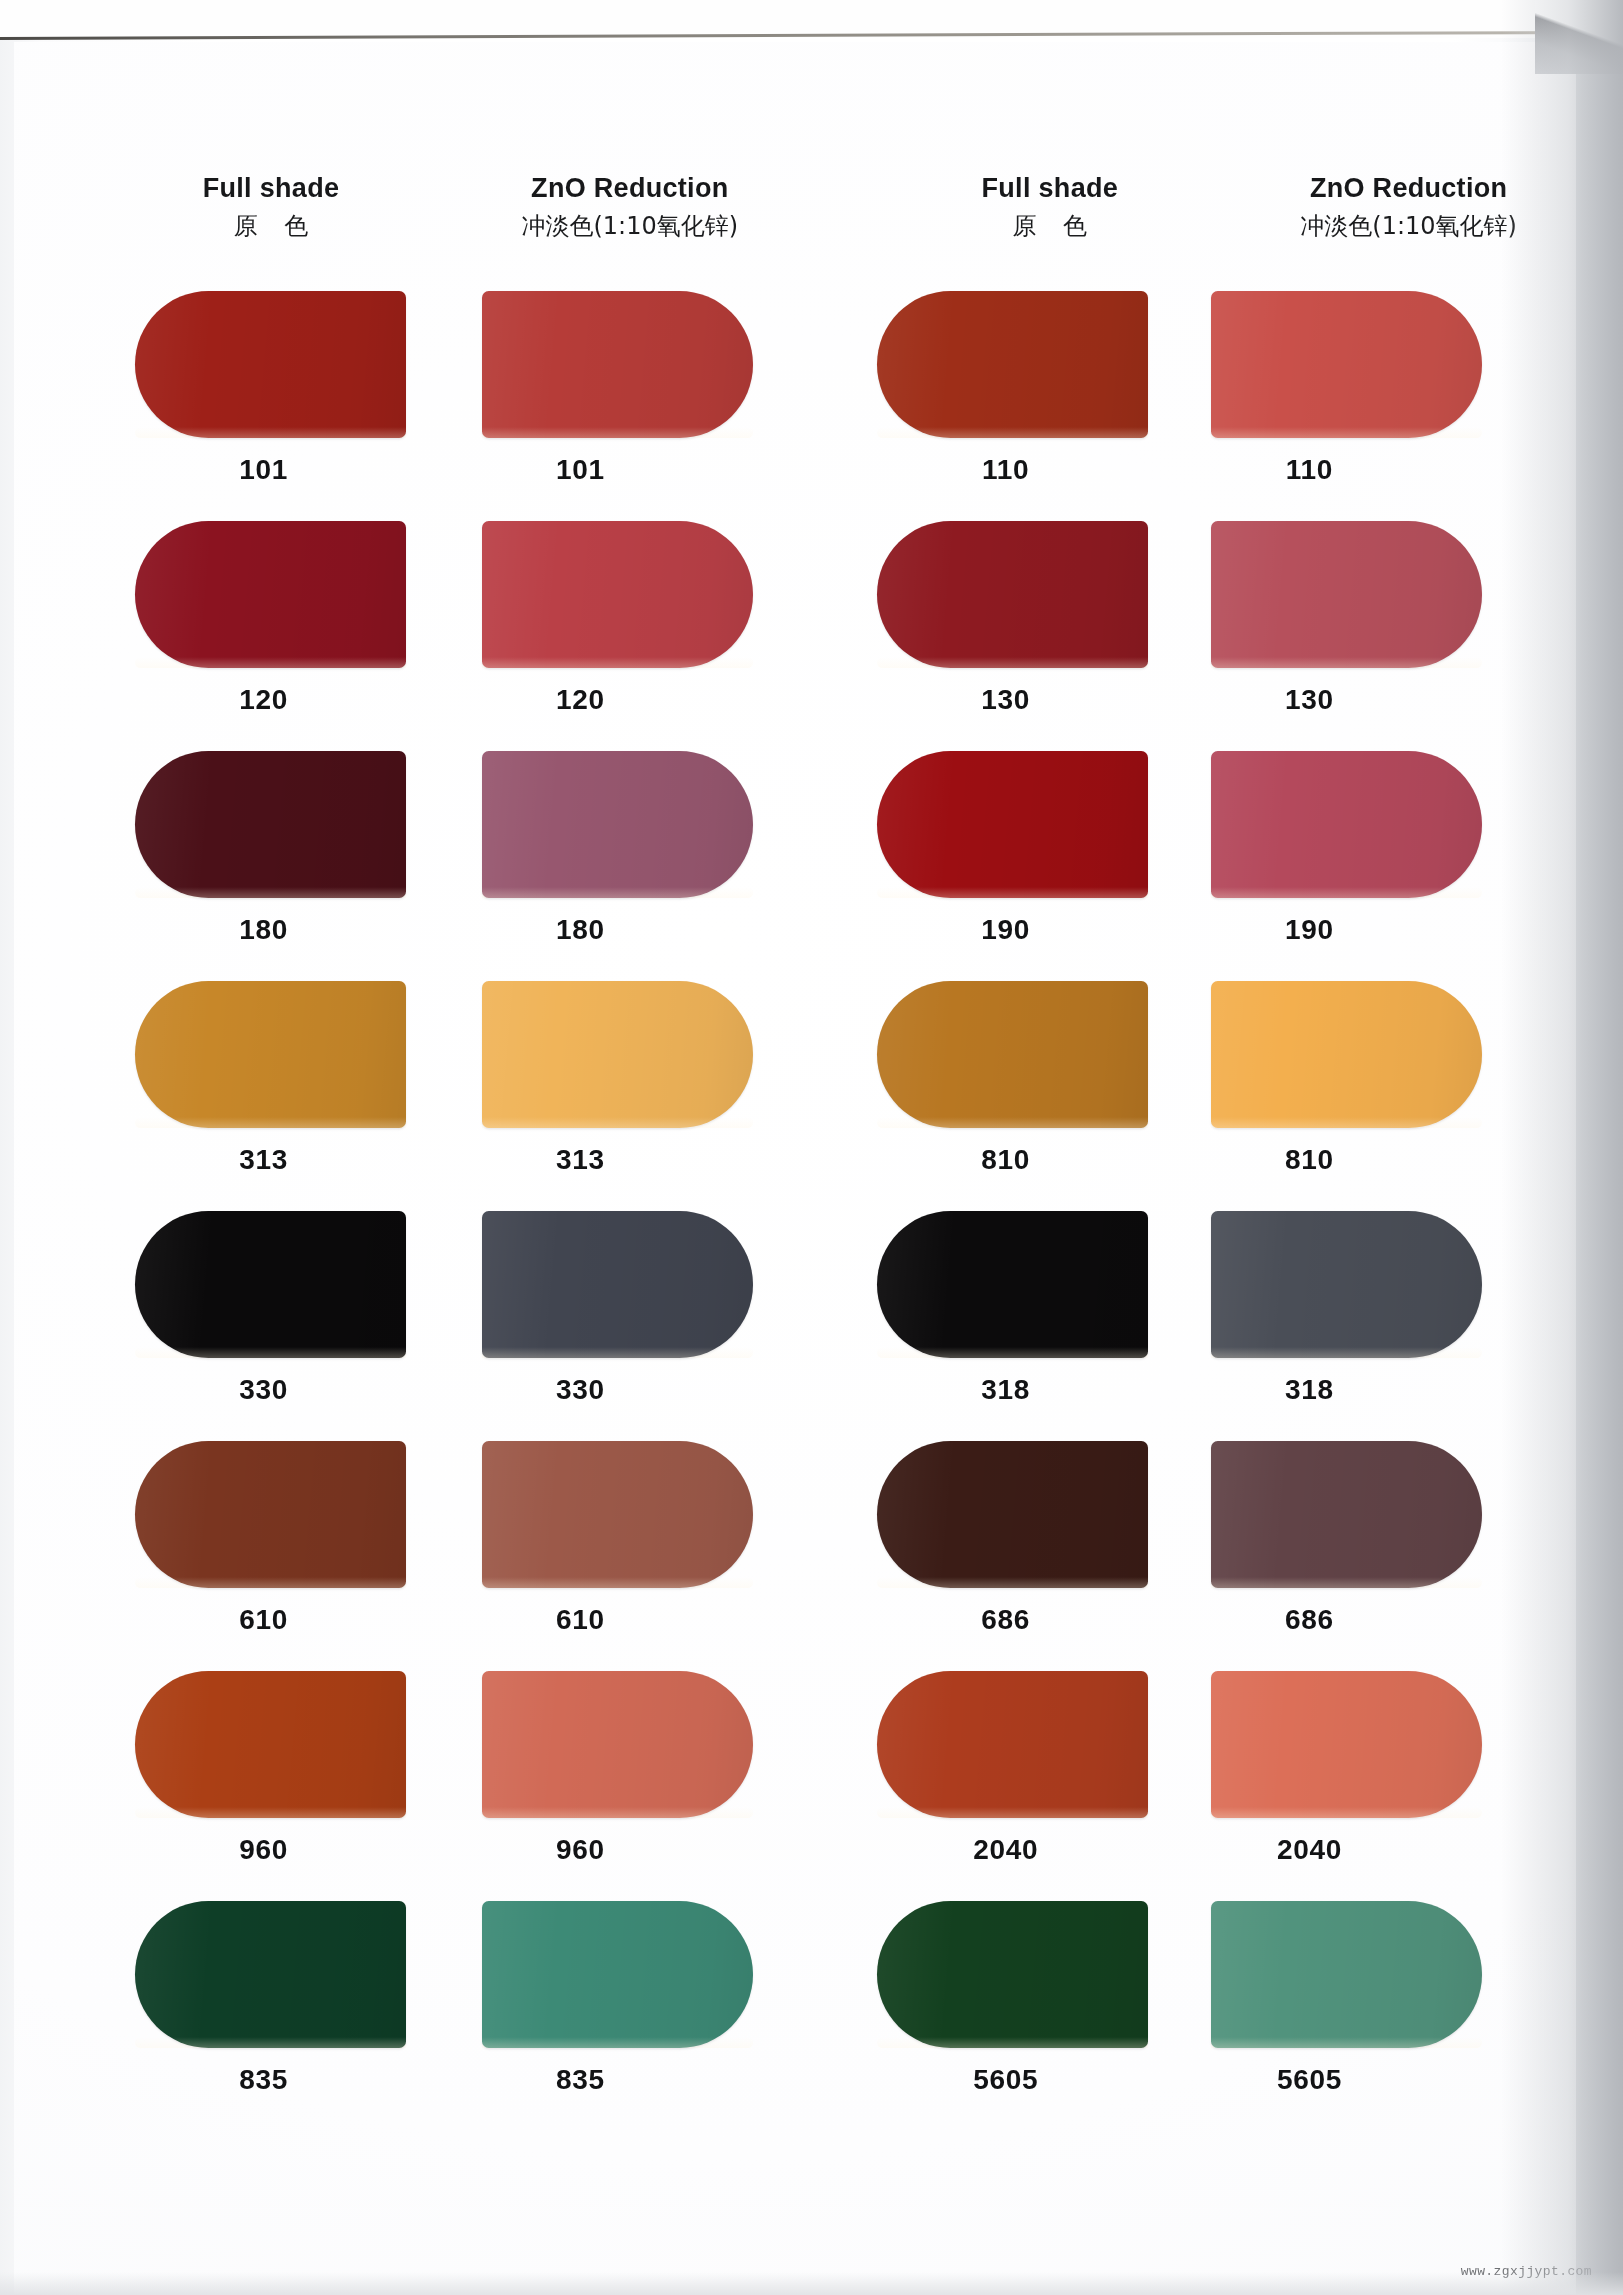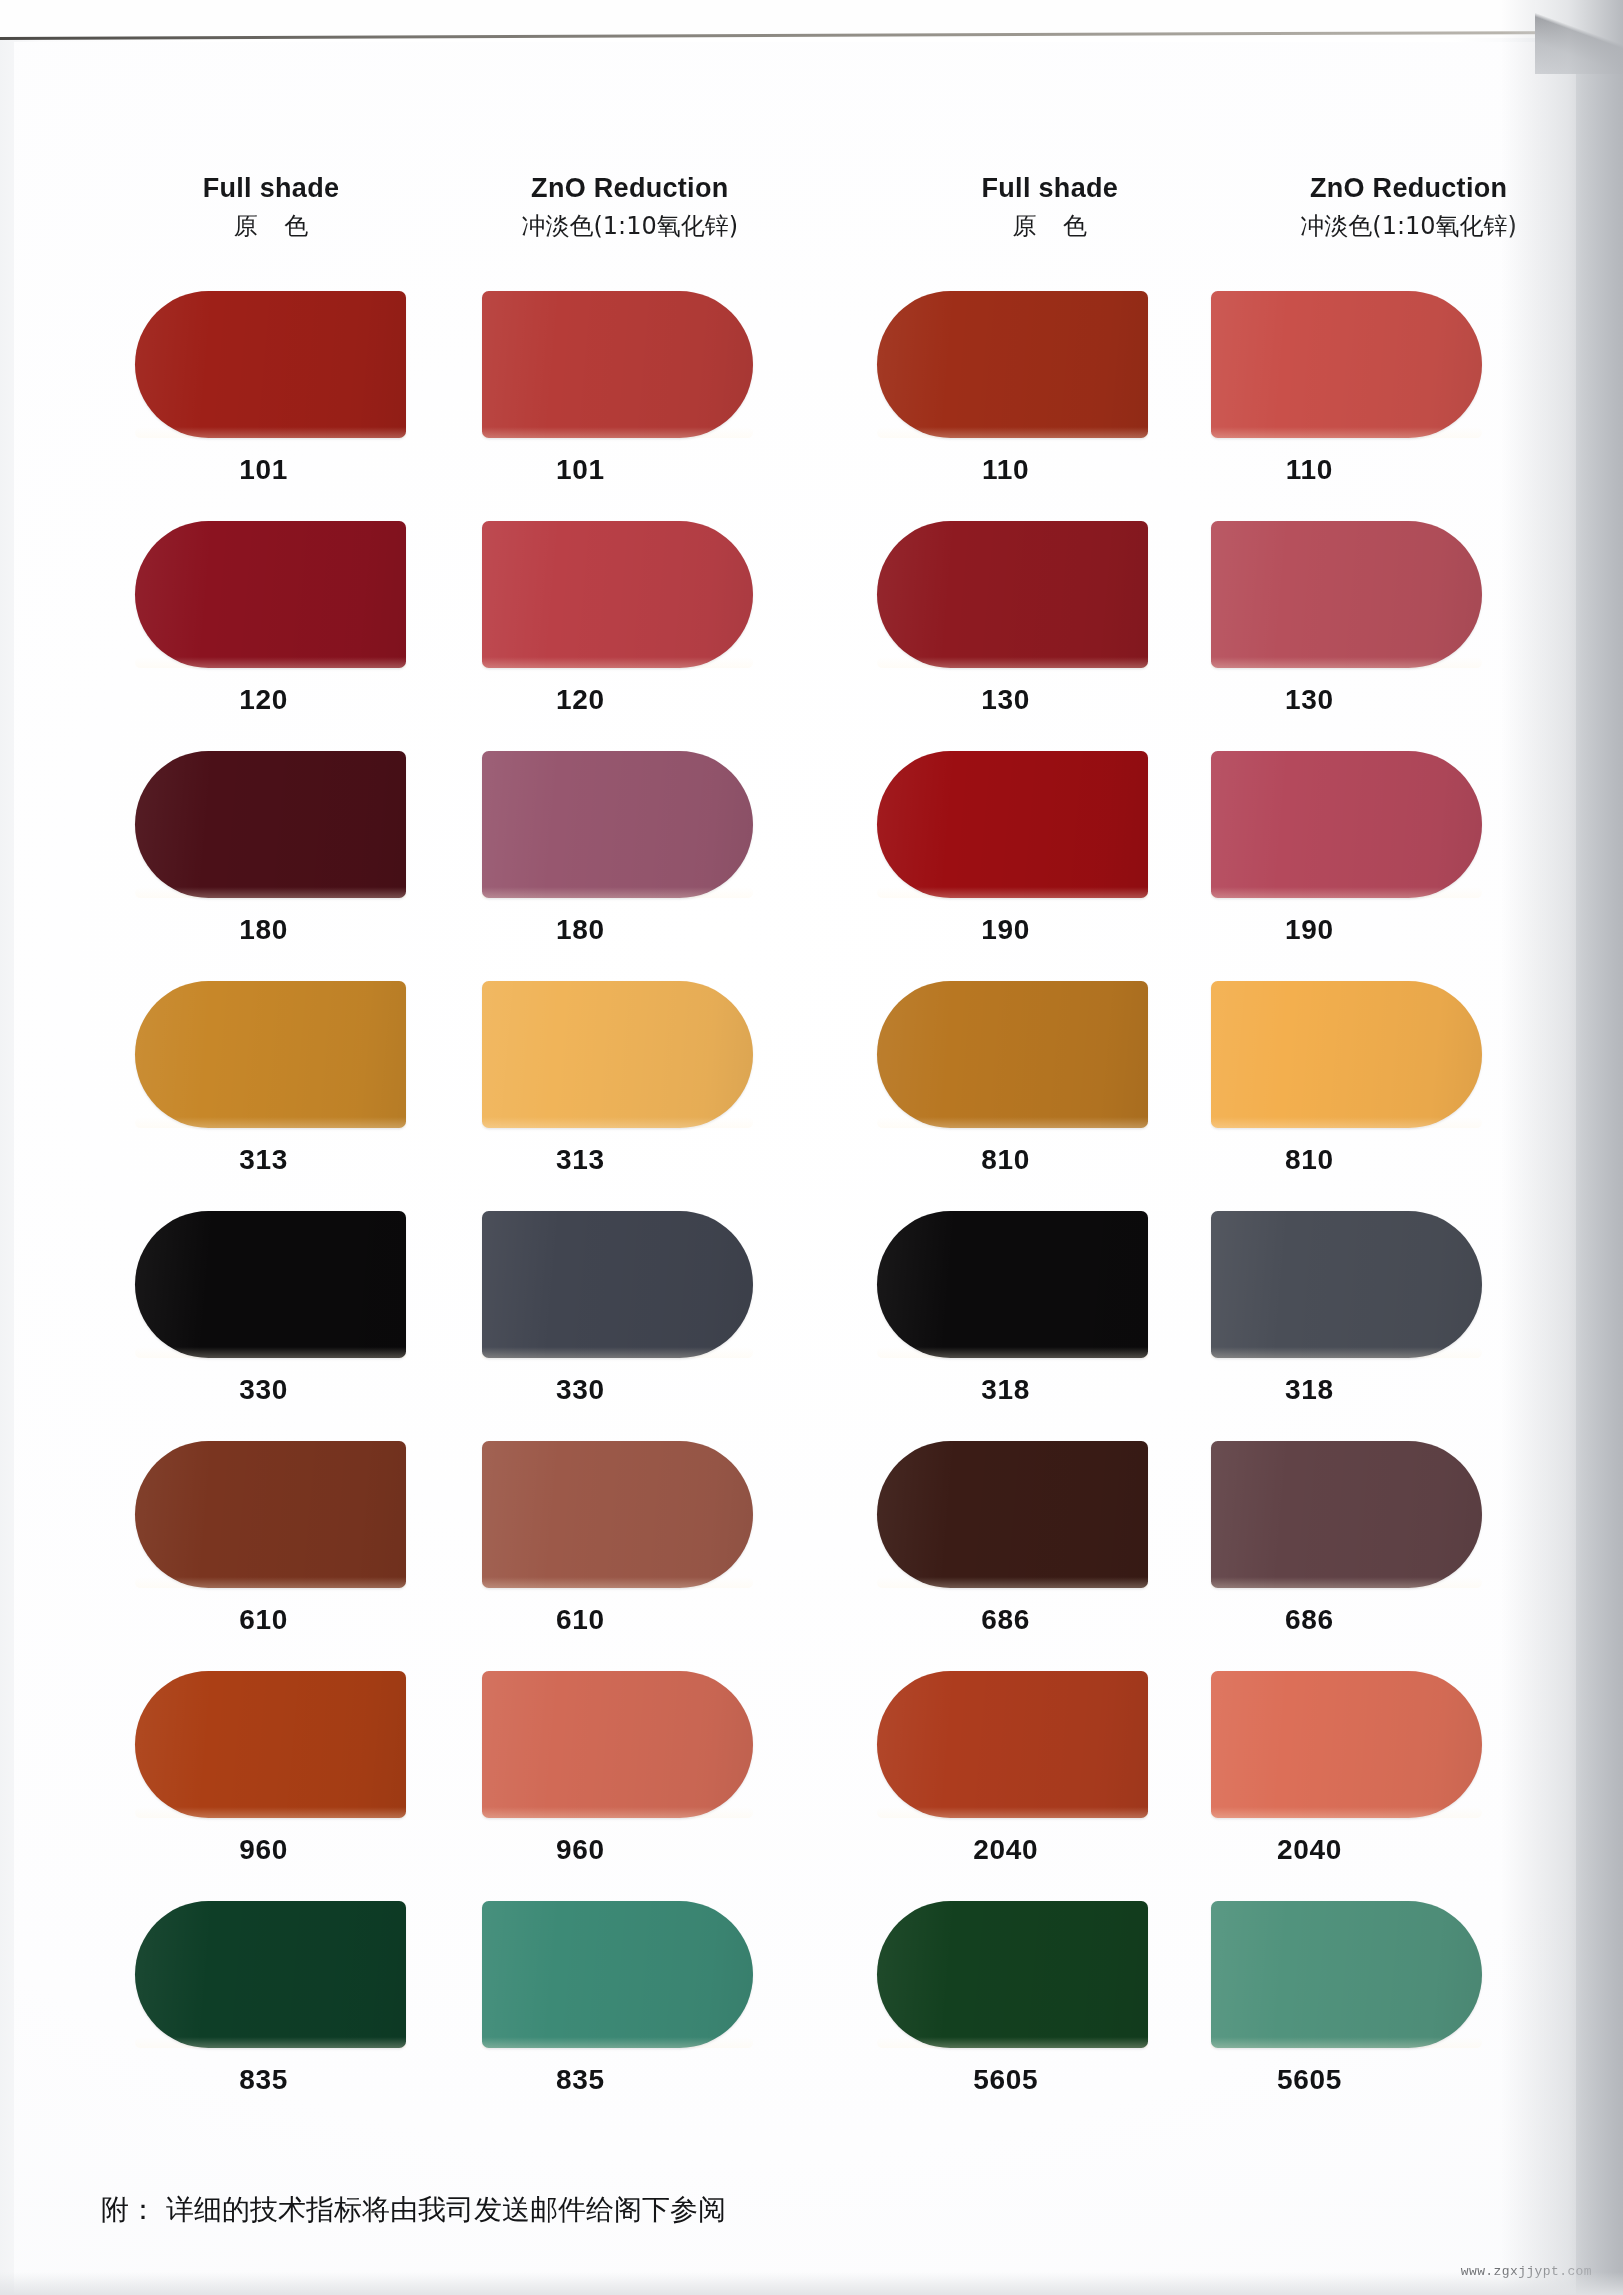--- a/index.html
+++ b/index.html
@@ -467,19 +467,18 @@
         <div class="cell k3">
           <div class="chip red" style="background: rgb(81, 147, 125);">
             <div class="grain"></div>
             <div class="sheen"></div>
           </div>
           <div class="code">5605</div>
         </div>
       </div>
     </div>
 
-  <div class="footer">附： 详细的技术指标将由我司发送邮件给阁下参阅</div>
   <div class="watermark">www.zgxjjypt.com</div>
 
   <div class="scan-right-shadow"></div>
   <div class="scan-bottom-shadow"></div>
 </div>
 
 
 </body></html>

